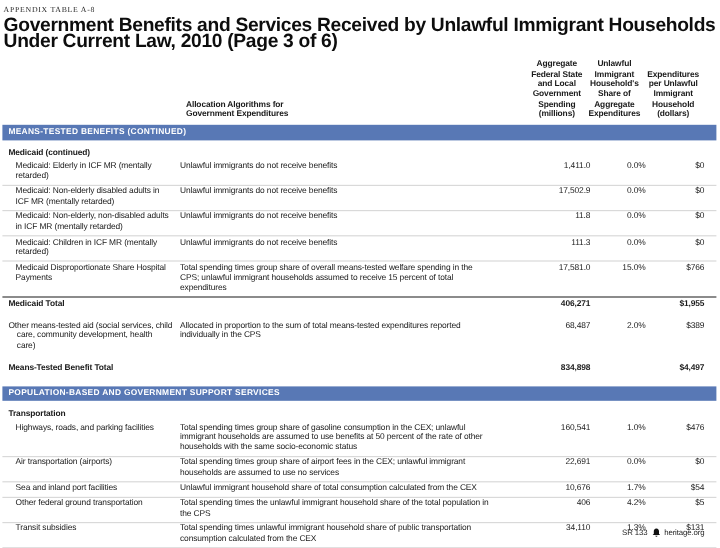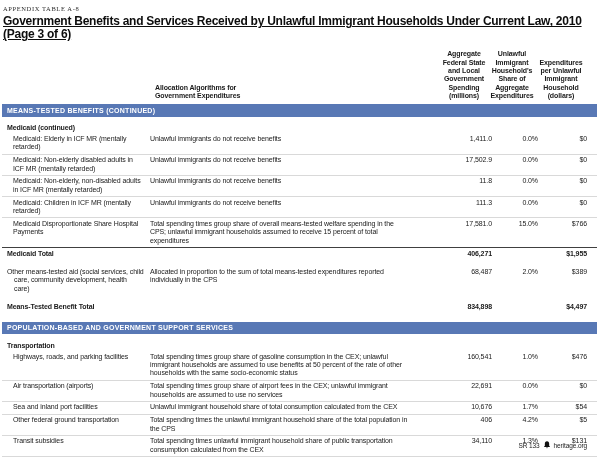--- a/index.html
+++ b/index.html
@@ -15,27 +15,26 @@
     overflow: hidden;
   }
   .eyebrow {
     font-family: "Liberation Serif", serif;
     font-size: 6.5px;
     letter-spacing: 0.6px;
     color: #2b2b2b;
     margin: 5px 0 2px 3px;
   }
   .title {
-    font-size: 12px;
+    font-size: 16px;
     font-weight: bold;
     letter-spacing: -0.25px;
     line-height: 13px;
     color: #0d0d0d;
     margin: 0 3px 0 3px;
-    text-decoration: underline;
   }
   .colhead {
     display: grid;
     grid-template-columns: 148px 265px 77px 46px 49px;
     align-items: end;
     margin: 9px 3px 4px 2px;
     padding-right: 10px;
     font-weight: bold;
     line-height: 8.3px;
   }

